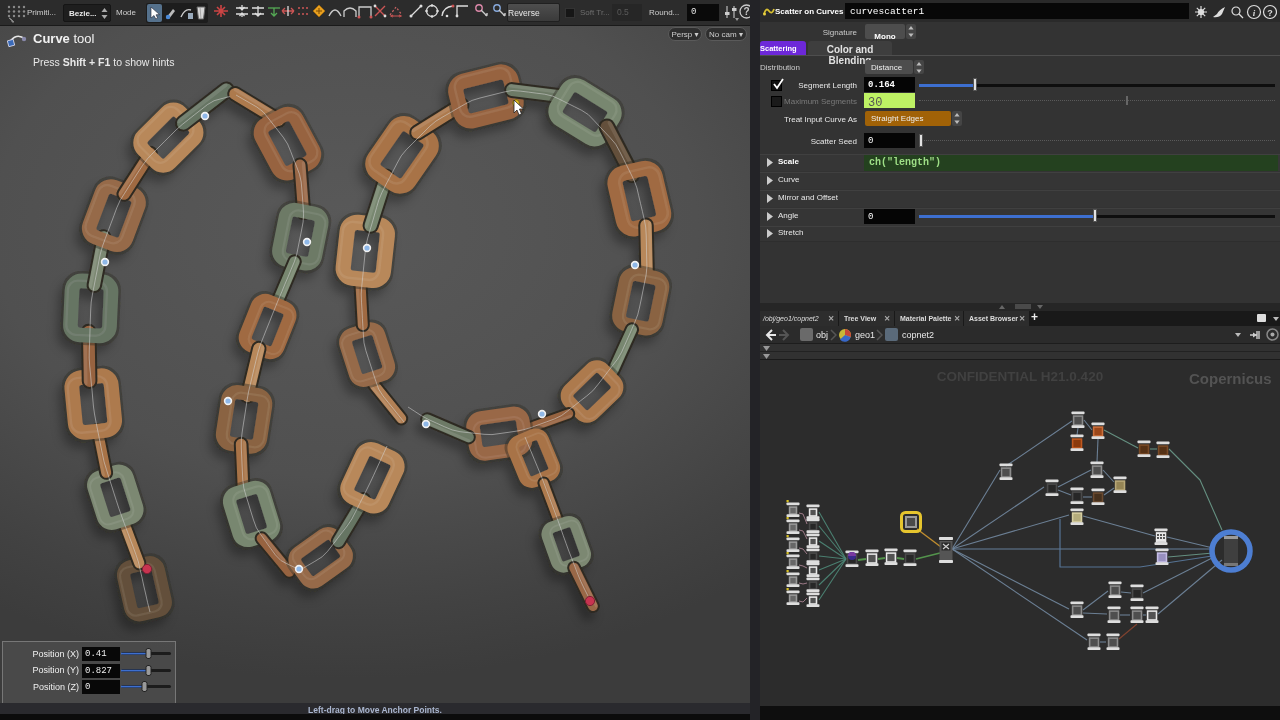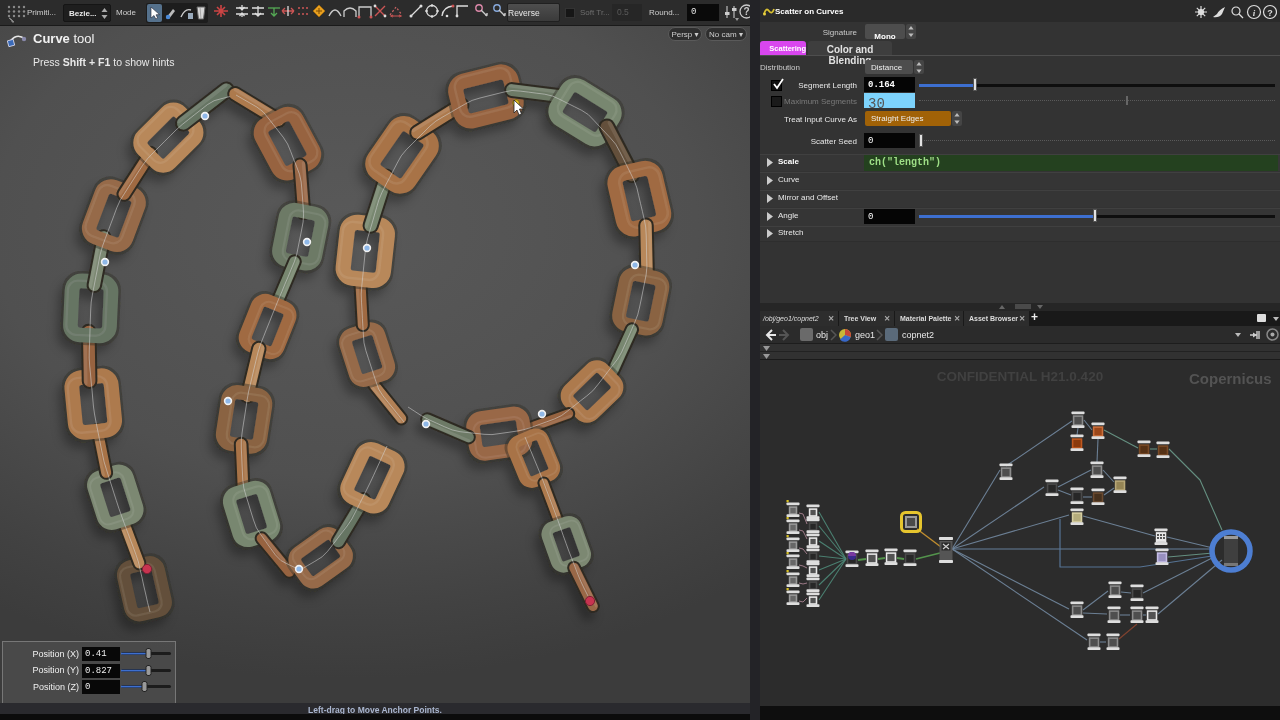--- a/index.html
+++ b/index.html
@@ -440,20 +440,21 @@
 <div class="abs" style="left:750px;top:0;width:10px;height:720px;background:#232327"></div>
 
 <div class="abs" style="left:760px;top:0;width:520px;height:564px;background:#333333">
 
  <div class="abs" style="left:0;top:0;width:520px;height:22px;background:#2a2a2a"></div>
  <svg class="abs" style="left:2px;top:5px" width="13" height="13">
       <path d="M2,9 Q4,2 7,6 T12,4" fill="none" stroke="#d8c030" stroke-width="1.8"></path>
       <circle cx="2.5" cy="9" r="1.5" fill="#e8d040"></circle>
     </svg>
  <div class="abs" style="left:15px;top:7px;color:#fff;font-size:8px;font-weight:bold">Scatter on Curves</div>
+ <div class="abs mono" style="left:85px;top:3px;width:344px;height:16px;background:#080808;color:#fff;font-size:9.5px;padding:3px 0 0 5px">curvescatter1</div>
  <svg class="abs" style="left:433px;top:4px" width="84" height="16">
   <g stroke="#ddd" stroke-width="1.2" fill="none">
    <g transform="translate(8,8)">
           <path d="M0,-6 L0,6 M-6,0 L6,0 M-4.2,-4.2 L4.2,4.2 M-4.2,4.2 L4.2,-4.2"></path>
           <circle r="2.5" fill="#ddd"></circle>
         </g>
    <g transform="translate(26,8)">
           <path d="M-6,5 Q0,6 3,2 L6,-5 Q0,-2 -2,2 Z" fill="#ddd" stroke="none"></path>
         </g>
    <g transform="translate(44,8)">
@@ -472,21 +473,21 @@
  </svg>
 
  <div class="abs" style="left:0;top:24px;width:97px;text-align:right;color:#ccc;font-size:8px;padding-top:4px">Signature</div>
  <div class="abs" style="left:105px;top:24px;width:40px;height:15px;background:#4d4d4d;border-radius:2px;color:#fff;font-size:8px;font-weight:bold;text-align:center;padding-top:8px">Mono</div>
  <div class="abs" style="left:146px;top:24px;width:10px;height:15px;background:#454545;border-radius:2px"></div>
  <svg class="abs" style="left:147px;top:26px" width="8" height="11">
       <path d="M4,0 l2.6,3.6 l-5.2,0 z" fill="#bbb"></path>
       <path d="M4,11 l2.6,-3.6 l-5.2,0 z" fill="#bbb"></path>
     </svg>
 
- <div class="abs" style="left:0;top:41px;width:46px;height:14px;background:#d946ef;border-radius:3px 3px 0 0;color:#fff;font-size:7.5px;font-weight:bold;text-align:right;padding-top:3px">Scattering</div>
+ <div class="abs" style="left:0;top:41px;width:46px;height:14px;background:#6d28d9;border-radius:3px 3px 0 0;color:#fff;font-size:7.5px;font-weight:bold;text-align:left;padding-top:3px">Scattering</div>
  <div class="abs" style="left:48px;top:41px;width:84px;height:14px;background:#3e3e3e;border-radius:3px 3px 0 0;color:#e2e2e2;font-size:10px;font-weight:bold;text-align:center;padding-top:3px">Color and Blending</div>
  <div class="abs" style="left:0;top:55px;width:520px;height:1px;background:#4e4e4e"></div>
 
  <div class="abs" style="left:0;top:60px;width:97px;text-align:left;color:#ccc;font-size:8px;padding-top:3px">Distribution</div>
  <div class="abs" style="left:105px;top:60px;width:48px;height:14px;background:#4d4d4d;border-radius:2px;color:#eee;font-size:8px;padding:3px 0 0 6px">Distance</div>
  <div class="abs" style="left:154px;top:60px;width:10px;height:14px;background:#454545;border-radius:2px"></div>
  <svg class="abs" style="left:155px;top:61.5px" width="8" height="11">
       <path d="M4,0 l2.6,3.6 l-5.2,0 z" fill="#bbb"></path>
       <path d="M4,11 l2.6,-3.6 l-5.2,0 z" fill="#bbb"></path>
     </svg>
@@ -496,21 +497,21 @@
       <path d="M2,6 l3,4 l6,-9" stroke="#fff" stroke-width="1.8" fill="none"></path>
     </svg>
  <div class="abs" style="left:0;top:78px;width:97px;text-align:right;color:#e8e8e8;font-size:8px;padding-top:3px">Segment Length</div>
  <div class="abs mono" style="left:104px;top:77px;width:51px;height:15px;background:#050505;color:#fff;font-size:9px;padding:3px 0 0 4px;font-weight:bold">0.164</div>
  <div class="abs" style="left:159px;top:84px;width:356px;height:2.5px;background:#0e0e0e"></div>
  <div class="abs" style="left:159px;top:84px;width:56px;height:2.5px;background:#3d6fd0"></div>
  <div class="abs" style="left:213px;top:78px;width:3.5px;height:13px;background:#e2e2e2;border:1px solid #555"></div>
 
  <div class="abs" style="left:11px;top:96px;width:11px;height:11px;background:#1a1a1a;border:1px solid #000"></div>
  <div class="abs" style="left:0;top:94px;width:97px;text-align:right;color:#7a7a7a;font-size:8px;padding-top:3px">Maximum Segments</div>
- <div class="abs mono" style="left:104px;top:93px;width:51px;height:15px;background:#7dd3fc;color:#555;font-size:14px;padding:3px 0 0 4px">30</div>
+ <div class="abs mono" style="left:104px;top:93px;width:51px;height:15px;background:#bef264;color:#555;font-size:12px;padding:3px 0 0 4px">30</div>
  <div class="abs" style="left:159px;top:100px;width:356px;height:1px;border-top:1px dotted #5a5a5a"></div>
  <div class="abs" style="left:366px;top:96px;width:2px;height:9px;background:#666"></div>
 
  <div class="abs" style="left:0;top:112px;width:97px;text-align:right;color:#e8e8e8;font-size:8px;padding-top:3px">Treat Input Curve As</div>
  <div class="abs" style="left:105px;top:111px;width:86px;height:15px;background:#a16207;border-radius:2px;color:#eee;font-size:8px;padding:3px 0 0 6px">Straight Edges</div>
  <div class="abs" style="left:192px;top:111px;width:10px;height:15px;background:#454545;border-radius:2px"></div>
  <svg class="abs" style="left:193px;top:113px" width="8" height="11">
       <path d="M4,0 l2.6,3.6 l-5.2,0 z" fill="#bbb"></path>
       <path d="M4,11 l2.6,-3.6 l-5.2,0 z" fill="#bbb"></path>
     </svg>

